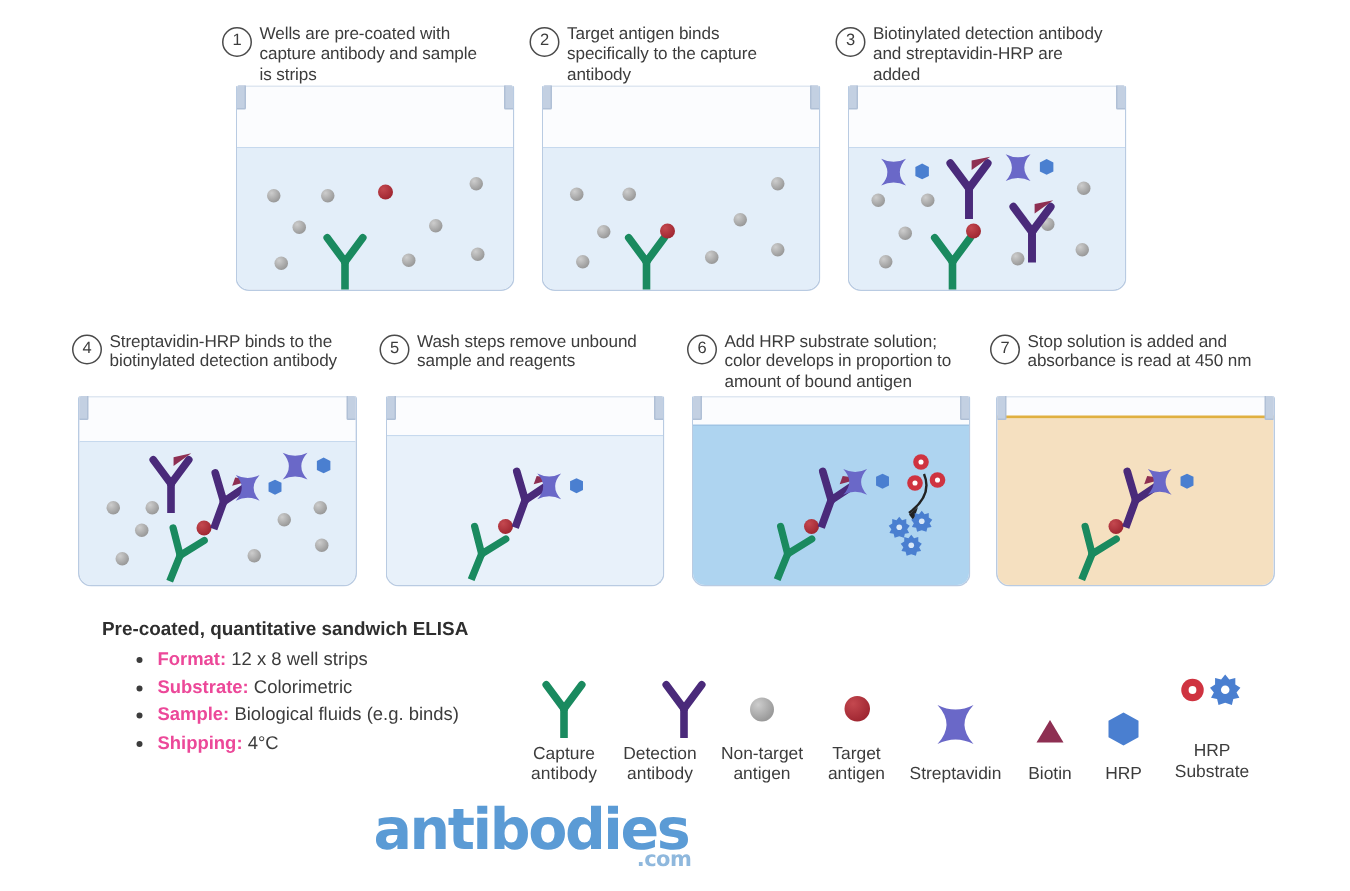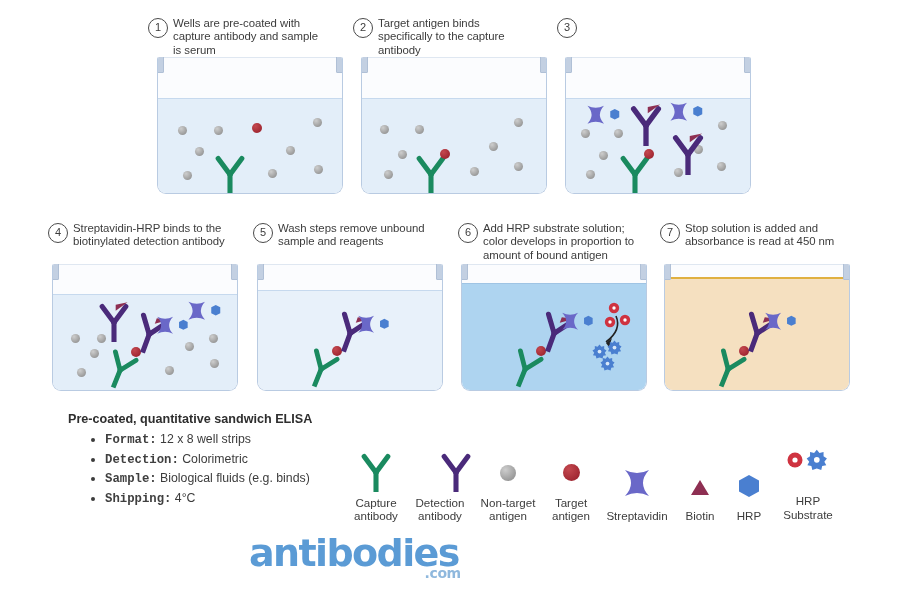--- a/index.html
+++ b/index.html
@@ -78,21 +78,21 @@
   }
 
   
   .spec-title{
     position:absolute;font-size:12.6px;font-weight:bold;color:#2e2e2e;
   }
   .spec-list{position:absolute;margin:0;padding:0 0 0 17px;list-style:disc;}
   .spec-list li{
     font-size:12.3px;line-height:18.6px;color:#3c3c3c;
   }
-  .spec-list li b{font-weight:bold;color:#404040;font-family:Liberation Mono, monospace;}
+  .spec-list li b{font-weight:bold;color:#ec4899;}
 
   
   .brand{position:absolute;display:flex;align-items:flex-end;gap:32px;}
   .brand-word{
     font-family:"DejaVu Sans", sans-serif;
     font-size:38px;font-weight:bold;color:#5b9bd5;
     letter-spacing:-1.6px;line-height:38px;
   }
   .brand-dotcom{
     position:absolute;font-family:"DejaVu Sans", sans-serif;
@@ -118,28 +118,29 @@
       </g>
 
       <g id="strep-shape">
         <path d="M5 4 Q17 17 5 30 Q17 24 29 30 Q17 17 29 4 Q17 10 5 4 Z"></path>
       </g>
     </defs>
   </svg>
 
   <div class="step-caption" style="left:148px;top:17px;width:176px;">
     <div class="step-num">1</div>
-    <div class="step-text">Wells are pre-coated with capture antibody and sample is serum</div>
+    <div class="step-text">Wells are pre-coated with capture antibody and sample is strips</div>
   </div>
   <div class="step-caption" style="left:353px;top:17px;width:182px;">
     <div class="step-num">2</div>
     <div class="step-text">Target antigen binds specifically to the capture antibody</div>
   </div>
   <div class="step-caption" style="left:557px;top:17px;width:186px;">
     <div class="step-num">3</div>
+    <div class="step-text">Biotinylated detection antibody and streptavidin-HRP are added</div>
   </div>
 
   <div class="well" style="left:157px;top:57px;width:186px;height:137px;">
     <div class="well-body">
       <div class="well-head" style="height:41px;"></div>
       <div class="meniscus" style="top:41px;background:#c6d9ee;"></div>
       <div class="well-liquid" style="top:42px;background:#e3eef9;"></div>
 
       <div class="dot dot-grey" style="left:20px;top:69px;width:9px;height:9px;"></div>
       <div class="dot dot-grey" style="left:56px;top:69px;width:9px;height:9px;"></div>
@@ -414,21 +415,21 @@
     </div>
   </div>
 
   <div class="spec-title" style="left:68px;top:412px;">Pre-coated, quantitative sandwich ELISA</div>
   <ul class="spec-list" style="left:88px;top:430px;">
     <li>
       <b>Format:</b>
       <span>12 x 8 well strips</span>
     </li>
     <li>
-      <b>Detection:</b>
+      <b>Substrate:</b>
       <span>Colorimetric</span>
     </li>
     <li>
       <b>Sample:</b>
       <span>Biological fluids (e.g. binds)</span>
     </li>
     <li>
       <b>Shipping:</b>
       <span>4°C</span>
     </li>

